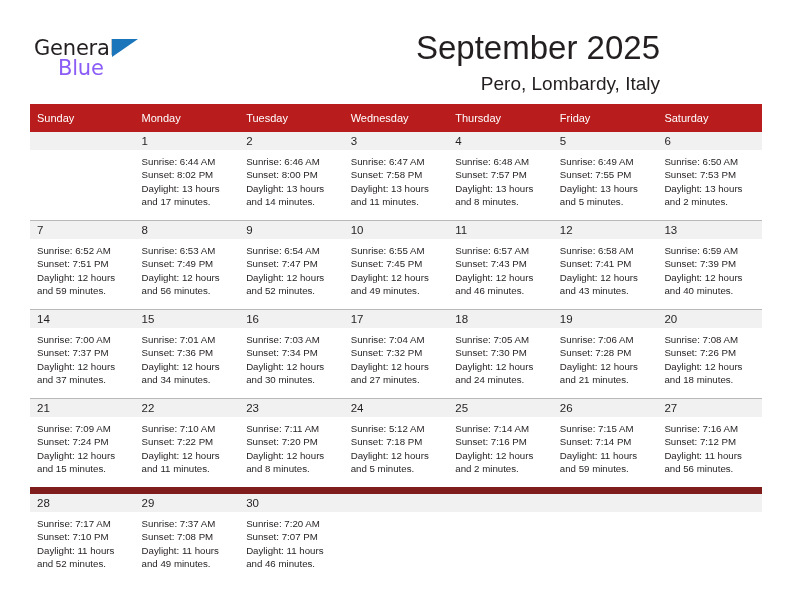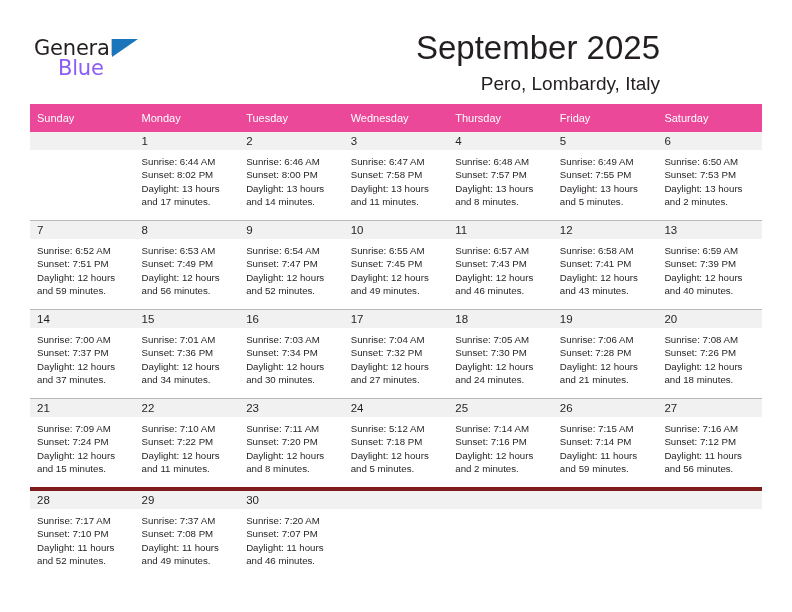--- a/index.html
+++ b/index.html
@@ -87,21 +87,21 @@
   
   .calendar {
     position: absolute;
     left: 30px;
     top: 104px;
     width: 732px;
     border-collapse: collapse;
     table-layout: fixed;
   }
   .calendar th {
-    background: #ec4899;
+    background: #b91c1c;
     color: #ffffff;
     font-size: 11px;
     font-weight: normal;
     text-align: left;
     padding: 5px 0 5px 7px;
     height: 18px;
     border: none;
   }
   .calendar td {
     vertical-align: top;
@@ -110,21 +110,21 @@
     width: 104.57px;
     background: #ffffff;
   }
   tr.week > td {
     border-top: 1px solid #b9b9b9;
   }
   tr.week.first > td {
     border-top: none;
   }
   tr.week.last > td {
-    border-top: 4px solid #7f1d1d;
+    border-top: 7px solid #7f1d1d;
   }
   .cell {
     height: 88px;
     position: relative;
   }
   .daynum {
     background: #f1f1f1;
     height: 18px;
     line-height: 18px;
     padding-left: 7px;

